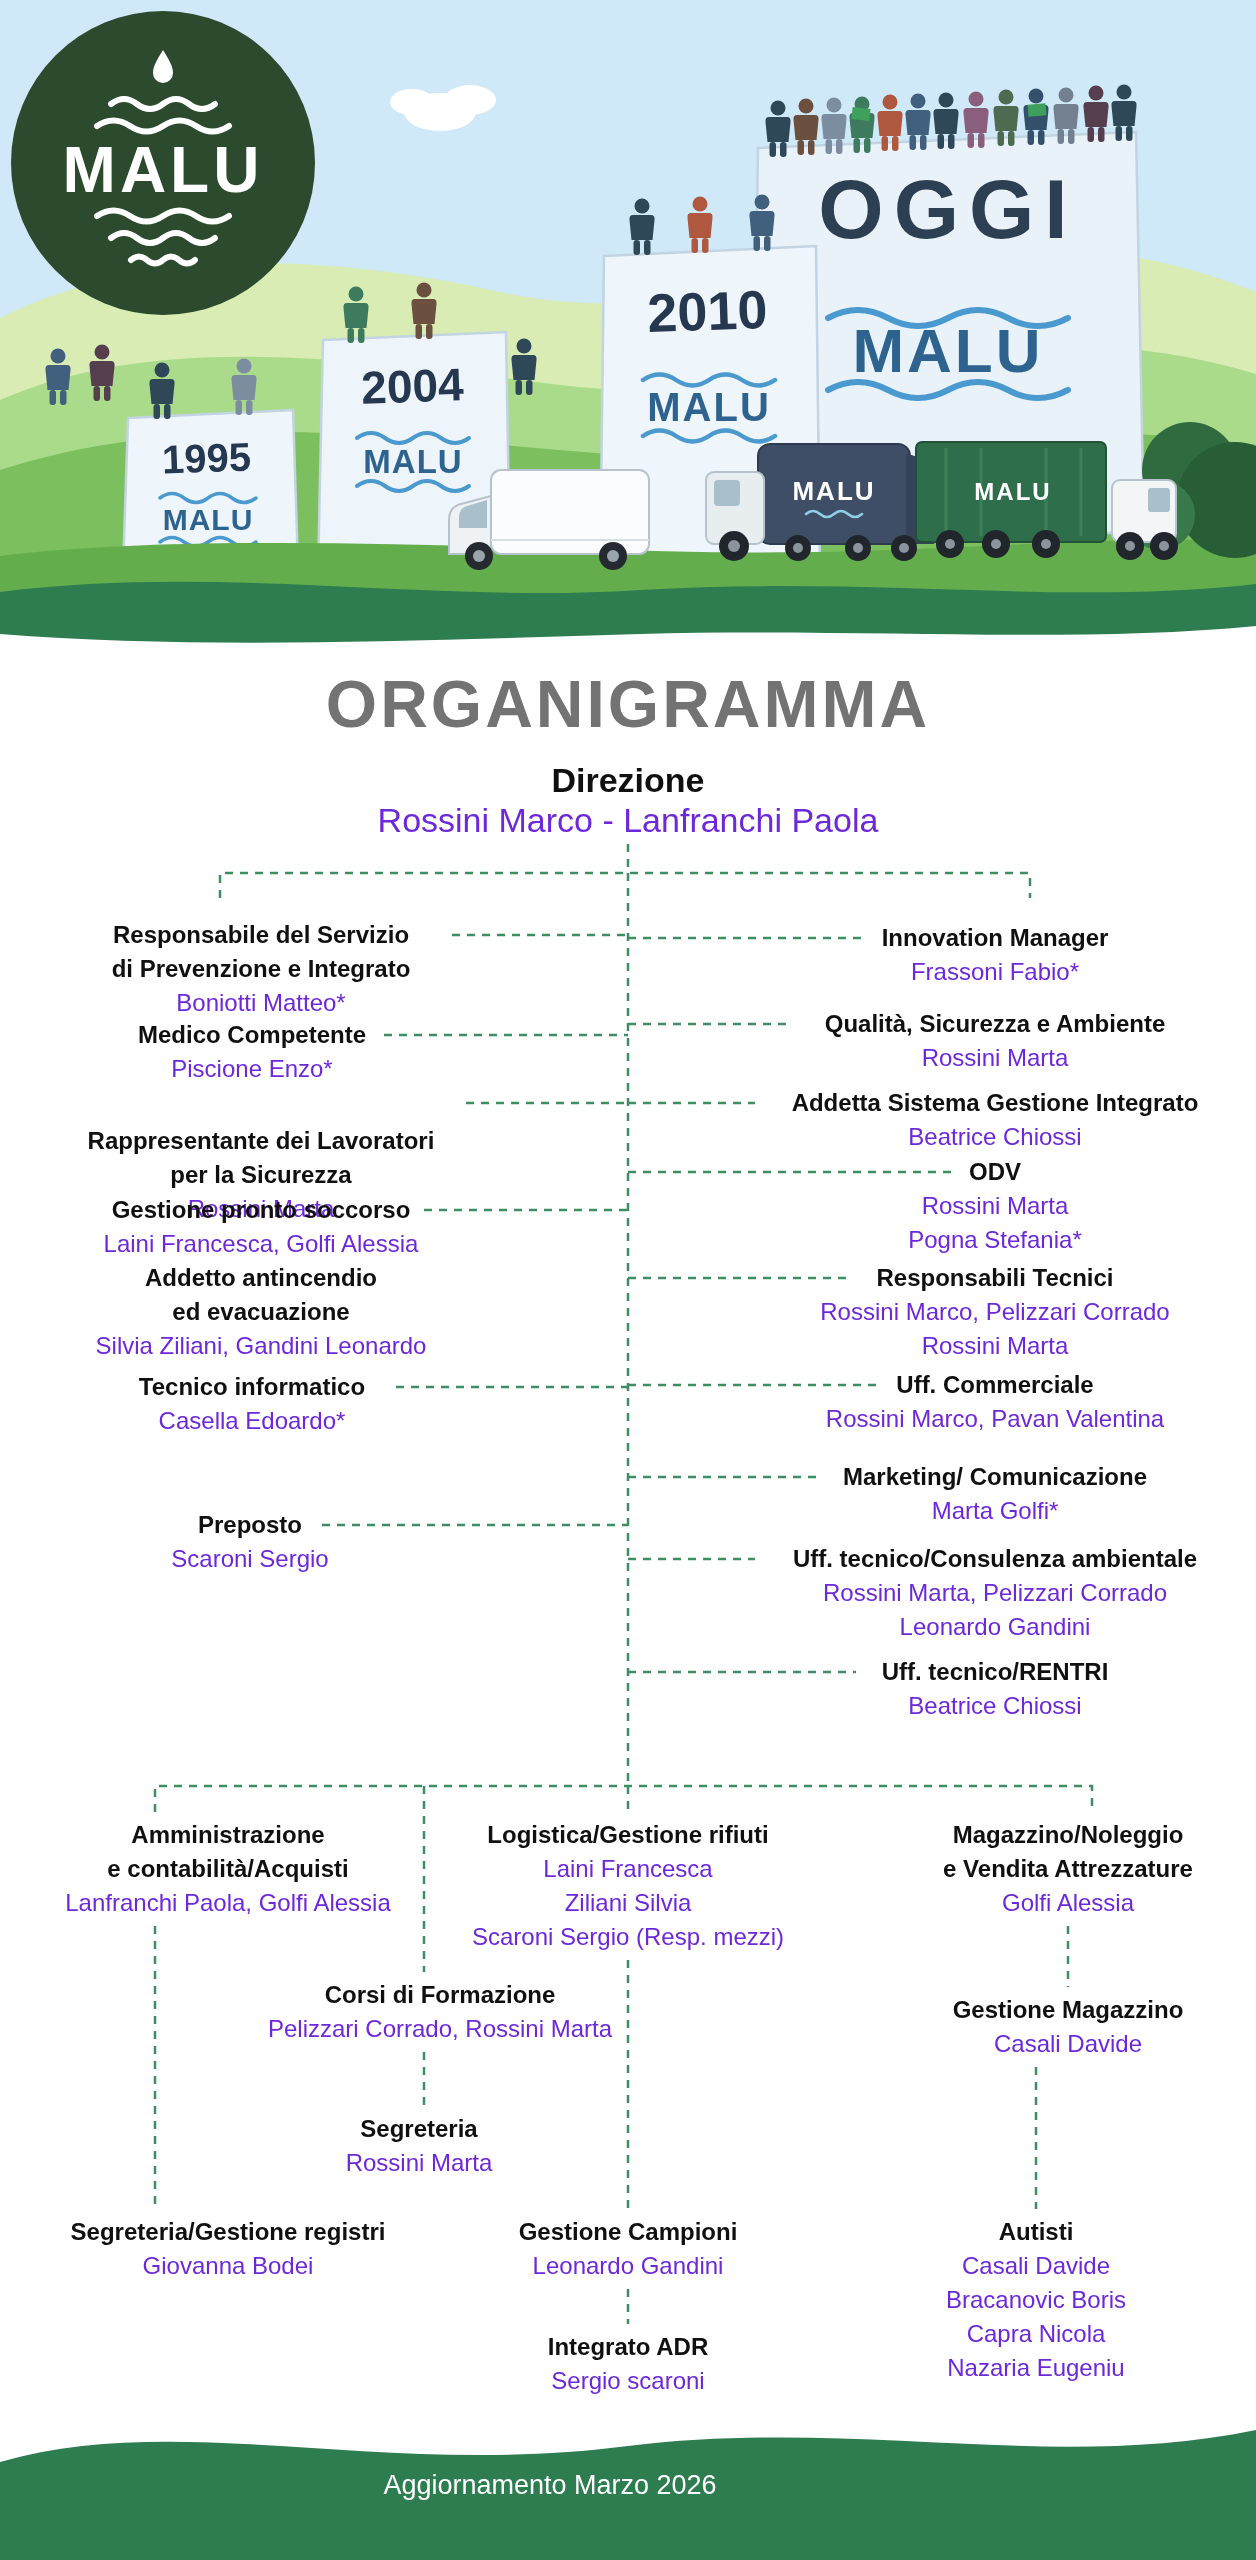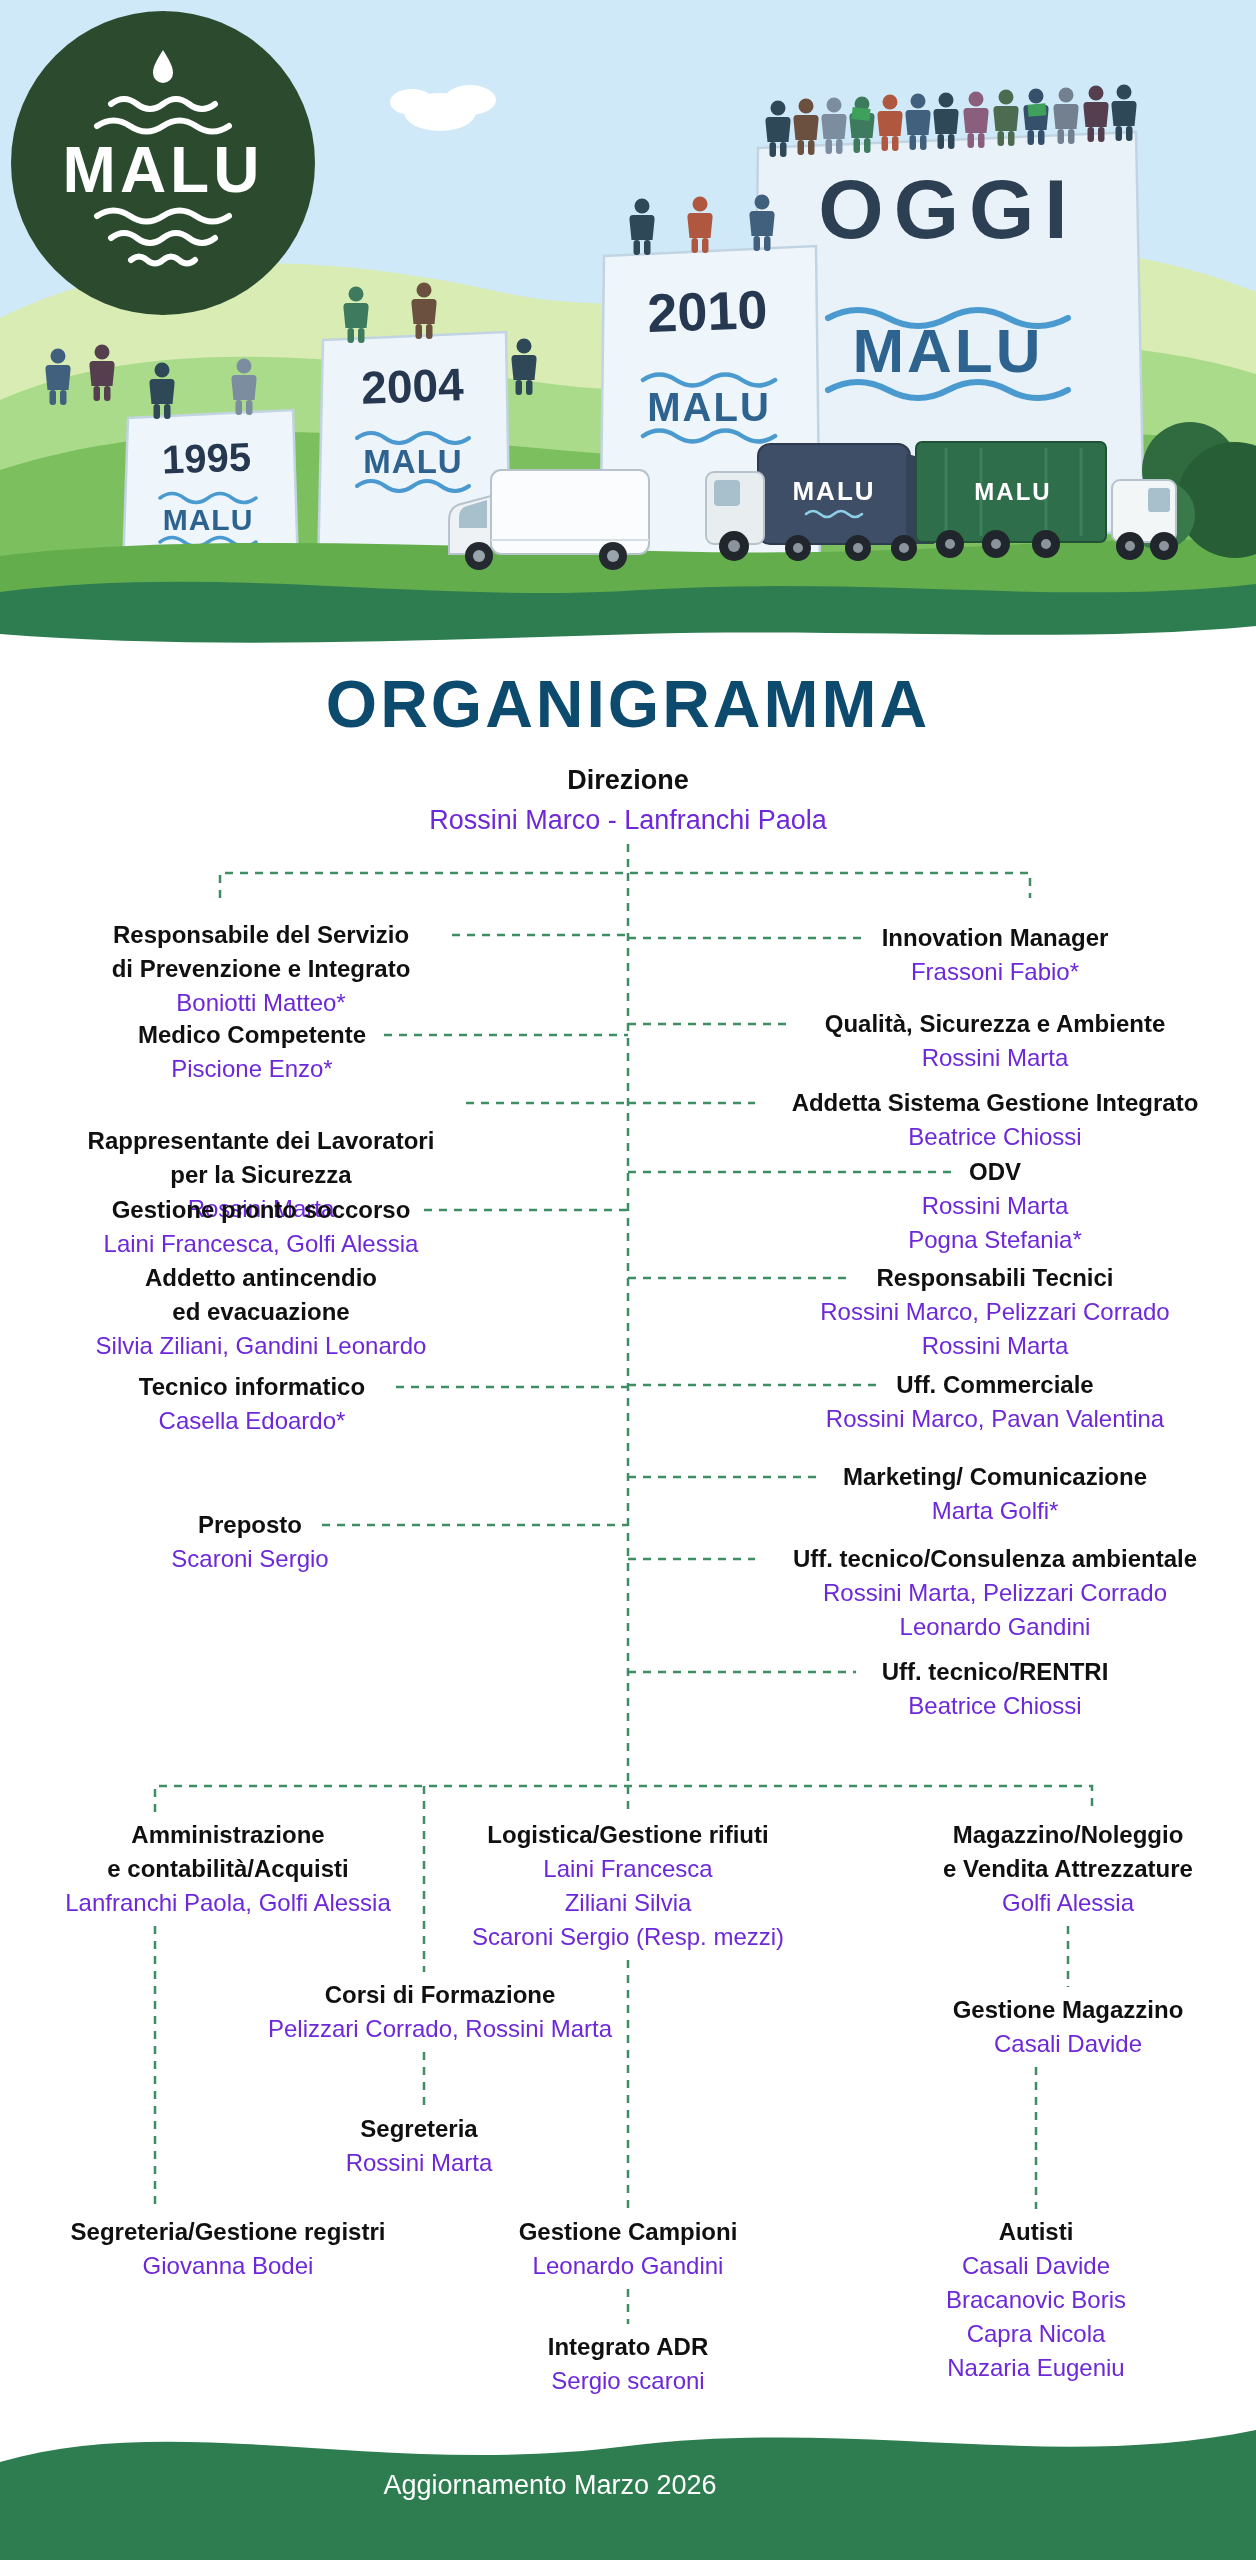--- a/index.html
+++ b/index.html
@@ -4,29 +4,29 @@
 <style>
   * { margin:0; padding:0; box-sizing:border-box; }
   html,body { background:#ffffff; }
   .page {
     position:relative; width:1256px; height:2560px; background:#ffffff;
     overflow:hidden; font-family:"Liberation Sans","DejaVu Sans",sans-serif; color:#141414;
   }
   .hero { position:absolute; top:0; left:0; display:block; }
   .page-title {
     position:absolute; top:666px; left:0; width:100%; text-align:center;
-    font-size:66px; font-weight:bold; letter-spacing:3px; color:#0c4a6e;
+    font-size:66px; font-weight:bold; letter-spacing:3px; color:#737373;
   }
   .connectors { position:absolute; top:0; left:0; pointer-events:none; }
   .connectors path { stroke:#3f8e63; stroke-width:2.5; fill:none; stroke-dasharray:8 7; }
   .node { position:absolute; transform:translateX(-50%); text-align:center; }
   .node span { display:block; white-space:nowrap; font-size:24px; line-height:34px; }
   .node .t { font-weight:bold; color:#101010; }
   .node .n { color:#6d28d9; }
-  .node-dir span { font-size:27px; line-height:40px; }
+  .node-dir span { font-size:34px; line-height:40px; }
   .footer { position:absolute; left:0; top:2392px; width:1100px; height:168px; }
   .footer svg { position:absolute; top:0; left:0; }
   .footer-text { position:absolute; top:78px; left:0; width:100%; text-align:center; color:#ffffff; font-size:27px; }
 </style>
 </head>
 <body>
 
 <div class="page">
 
   <svg class="hero" viewBox="0 0 1256 650" width="1256" height="650">

